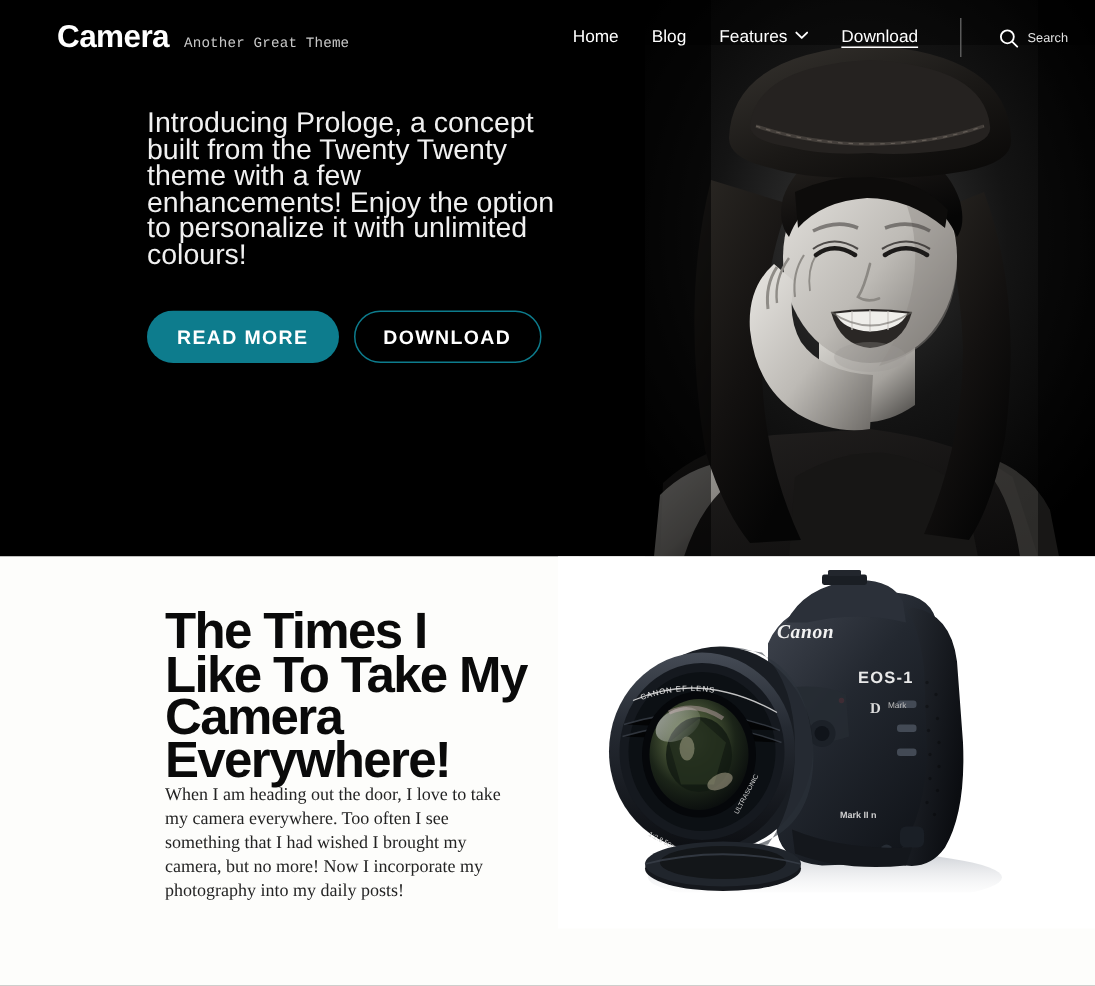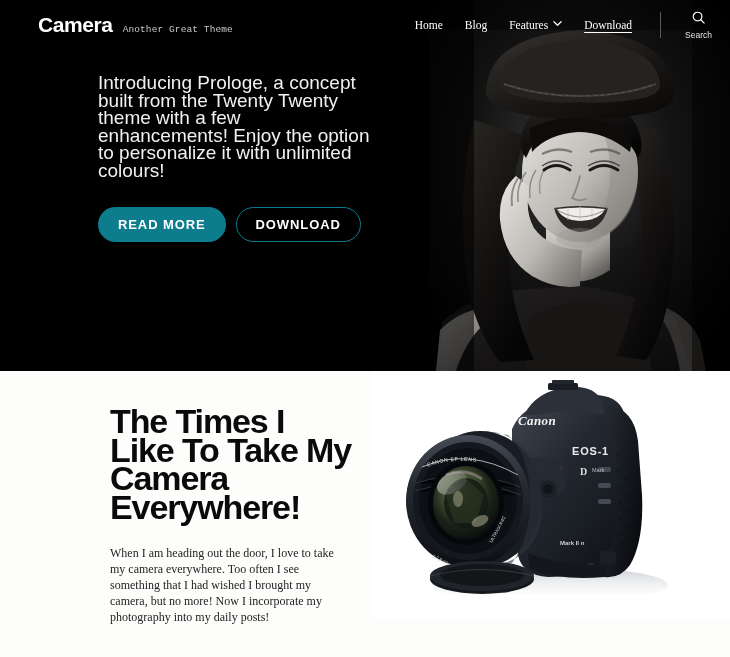--- a/index.html
+++ b/index.html
@@ -59,34 +59,33 @@
   }
   .nav-link {
     color:#fff;
     font-size:11.5px;
     text-decoration:none;
     white-space:nowrap;
     display:flex;
     align-items:flex-start;
     gap:5px;
     cursor:pointer;
-    font-family:Liberation Serif, serif;
   }
   .nav-link.underlined { text-decoration:underline; text-underline-offset:3px; }
   .chevron { display:inline-block; width:9px; height:9px; }
   .chevron svg { display:block; }
 
   .nav-divider {
     width:1px; height:26px;
     background:#5a5a5a;
     margin:0 2px 0 6px;
   }
   .search-btn {
     display:flex;
-    flex-direction:column;
+    flex-direction:row;
     align-items:center;
     gap:5px;
     cursor:pointer;
   }
   .search-icon svg { display:block; }
   .search-label { color:#e4e4e4; font-size:8.5px; }
 
   
   .hero-content {
     position:absolute;
@@ -133,21 +132,20 @@
     position:absolute;
     left:110px; top:36px;
     width:245px;
   }
   .feature-title {
     color:#0a0a0a;
     font-size:34px;
     font-weight:bold;
     line-height:28.5px;
     letter-spacing:-1.1px;
-    margin-bottom:24px;
   }
   .feature-body {
     font-family:"Liberation Serif", serif;
     color:#232323;
     font-size:12px;
     line-height:16px;
     width:238px;
   }
 
   .feature-image {

